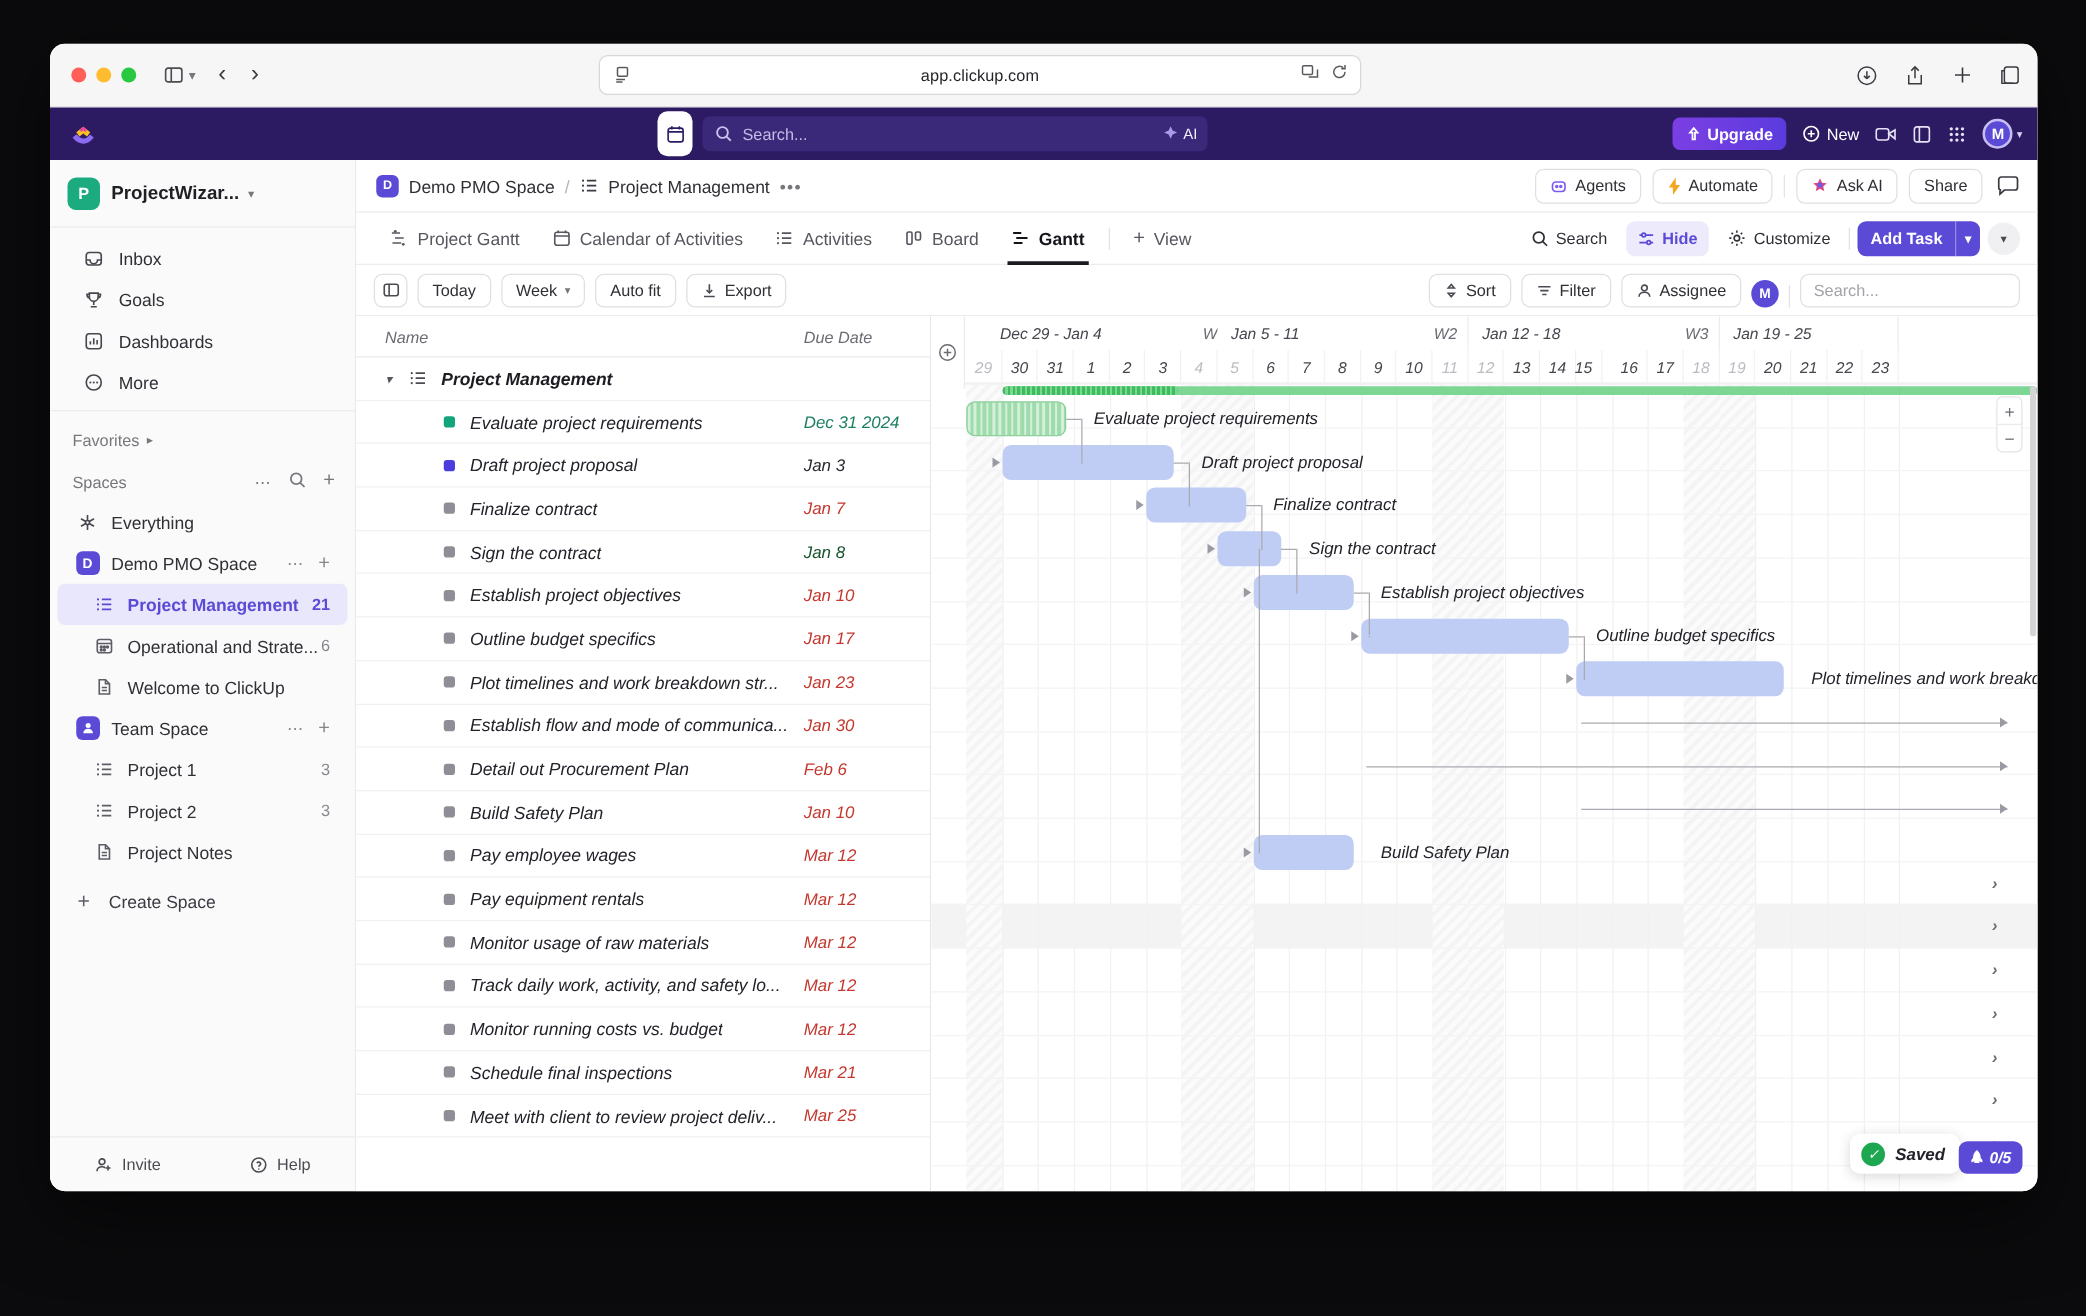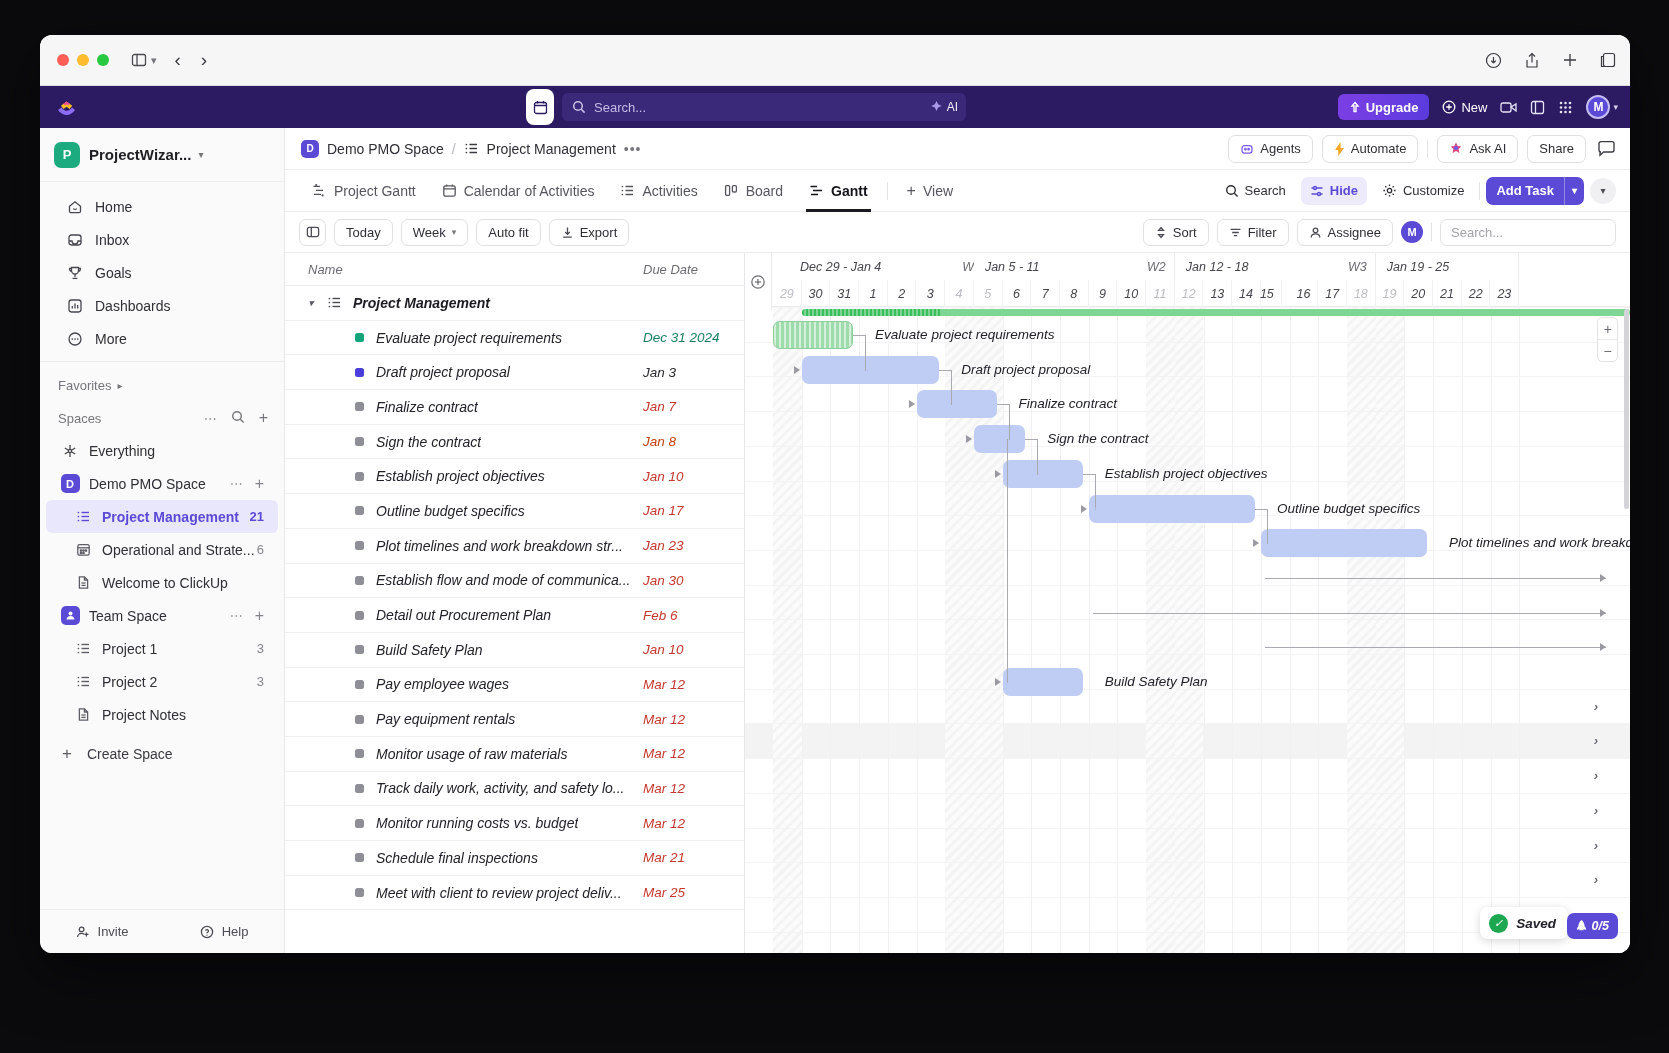--- a/index.html
+++ b/index.html
@@ -213,21 +213,21 @@
     border-bottom:1px solid #ececed;
   }
   .tb-pill {
     height:27px; padding:0 11px; border:1px solid #e0e0e3; border-radius:7px;
     display:flex; align-items:center; gap:6px; font-size:13px; color:#2f2f36; background:#fff;
   }
   .tb-sq {
     width:27px; height:27px; border:1px solid #e0e0e3; border-radius:7px;
     display:flex; align-items:center; justify-content:center; color:#4b4b53;
   }
-  #gantt-toolbar-right { margin-left:auto; display:flex; align-items:center; gap:8px; padding-right:14px; }
+  #gantt-toolbar-right { margin-left:auto; display:flex; align-items:flex-end; gap:8px; padding-right:14px; }
   #assignee-avatar {
     width:22px; height:22px; border-radius:50%; background:#5b4ad6; color:#fff;
     font-size:11px; font-weight:700; display:flex; align-items:center; justify-content:center;
   }
   #toolbar-search {
     width: 176px; height:27px; border:1px solid #e0e0e3; border-radius:7px;
     display:flex; align-items:center; padding-left:10px; font-size:13px; color:#a2a2a9;
   }
   
   #gantt-region { flex:1; display:flex; min-height:0; position:relative;font-style:italic; }
@@ -364,20 +364,44 @@
     <span id="sidebar-toggle" class="chrome-btn">
       <svg width="16" height="16" viewBox="0 0 16 16" fill="none" stroke="#4b4b50" stroke-width="1.3">
         <rect x="1.5" y="2.5" width="13" height="11" rx="2"></rect>
             <line x1="6" y1="2.5" x2="6" y2="13.5"></line>
       </svg>
     </span>
     <span id="chrome-chevron" class="chrome-btn">▾</span>
     <span id="nav-back" class="chrome-btn">‹</span>
     <span id="nav-fwd" class="chrome-btn">›</span>
 
+    <div id="urlbar">
+      <span class="u-left">
+        <svg width="14" height="14" viewBox="0 0 14 14" fill="none" stroke="#58585e" stroke-width="1.2">
+          <rect x="3" y="1" width="8" height="7" rx="1"></rect>
+              <line x1="2" y1="10.5" x2="9" y2="10.5"></line>
+              <line x1="2" y1="12.5" x2="7" y2="12.5"></line>
+        </svg>
+      </span>
+      <span id="url-text">app.clickup.com</span>
+      <span class="u-right">
+        <span>
+          <svg width="15" height="14" viewBox="0 0 15 14" fill="none" stroke="#58585e" stroke-width="1.2">
+            <rect x="1" y="1.5" width="8" height="7" rx="1"></rect>
+                <path d="M6 10.5h7v-6"></path>
+          </svg>
+        </span>
+        <span>
+          <svg width="13" height="13" viewBox="0 0 13 13" fill="none" stroke="#58585e" stroke-width="1.2">
+            <path d="M11 6.5a4.5 4.5 0 1 1-1.4-3.2"></path>
+                <path d="M11 1v3h-3"></path>
+          </svg>
+        </span>
+      </span>
+    </div>
 
     <div id="chrome-right">
       <span class="chrome-btn">
         <svg width="17" height="17" viewBox="0 0 17 17" fill="none" stroke="#3a3a40" stroke-width="1.2">
           <circle cx="8.5" cy="8.5" r="7"></circle>
               <path d="M8.5 5v6m0 0l-2.3-2.3M8.5 11l2.3-2.3"></path>
         </svg>
       </span>
       <span class="chrome-btn">
         <svg width="16" height="17" viewBox="0 0 16 17" fill="none" stroke="#3a3a40" stroke-width="1.2">
@@ -488,29 +512,20 @@
       <div id="workspace-row">
         <span id="workspace-avatar">P</span>
         <span id="workspace-name">ProjectWizar...</span>
         <span id="workspace-chevron">▾</span>
       </div>
 
       <div class="nav-list">
         <div class="nav-item">
           <span class="ni-ico">
             <svg width="16" height="16" viewBox="0 0 16 16" fill="none" stroke="#47474f" stroke-width="1.3">
-              <path d="M2.5 7.2L8 2.8l5.5 4.4v5a1.5 1.5 0 0 1-1.5 1.5H4a1.5 1.5 0 0 1-1.5-1.5z"></path>
-              <path d="M6.3 9.6a2.2 2.2 0 0 0 3.4 0"></path>
-            </svg>
-          </span>
-          <span class="ni-label">Home</span>
-        </div>
-        <div class="nav-item">
-          <span class="ni-ico">
-            <svg width="16" height="16" viewBox="0 0 16 16" fill="none" stroke="#47474f" stroke-width="1.3">
               <rect x="2" y="3" width="12" height="10" rx="2.4"></rect>
                   <path d="M2 9h3a3 3 0 0 0 6 0h3"></path>
             </svg>
           </span>
           <span class="ni-label">Inbox</span>
         </div>
         <div class="nav-item">
           <span class="ni-ico">
             <svg width="16" height="16" viewBox="0 0 16 16" fill="none" stroke="#47474f" stroke-width="1.3">
               <path d="M4.5 2.5h7v3a3.5 3.5 0 0 1-7 0z"></path>
@@ -957,21 +972,21 @@
                   <span class="r-due" style="color: rgb(42, 42, 49);">Jan 3</span>
                 </div>
                 <div class="tt-row">
                   <span class="r-dot" style="background: rgb(142, 142, 150);"></span>
                   <span class="r-name">Finalize contract</span>
                   <span class="r-due" style="color: rgb(196, 56, 47);">Jan 7</span>
                 </div>
                 <div class="tt-row">
                   <span class="r-dot" style="background: rgb(142, 142, 150);"></span>
                   <span class="r-name">Sign the contract</span>
-                  <span class="r-due" style="color: #c2410c;">Jan 8</span>
+                  <span class="r-due" style="color: #14532d;">Jan 8</span>
                 </div>
                 <div class="tt-row">
                   <span class="r-dot" style="background: rgb(142, 142, 150);"></span>
                   <span class="r-name">Establish project objectives</span>
                   <span class="r-due" style="color: rgb(196, 56, 47);">Jan 10</span>
                 </div>
                 <div class="tt-row">
                   <span class="r-dot" style="background: rgb(142, 142, 150);"></span>
                   <span class="r-name">Outline budget specifics</span>
                   <span class="r-due" style="color: rgb(196, 56, 47);">Jan 17</span>

